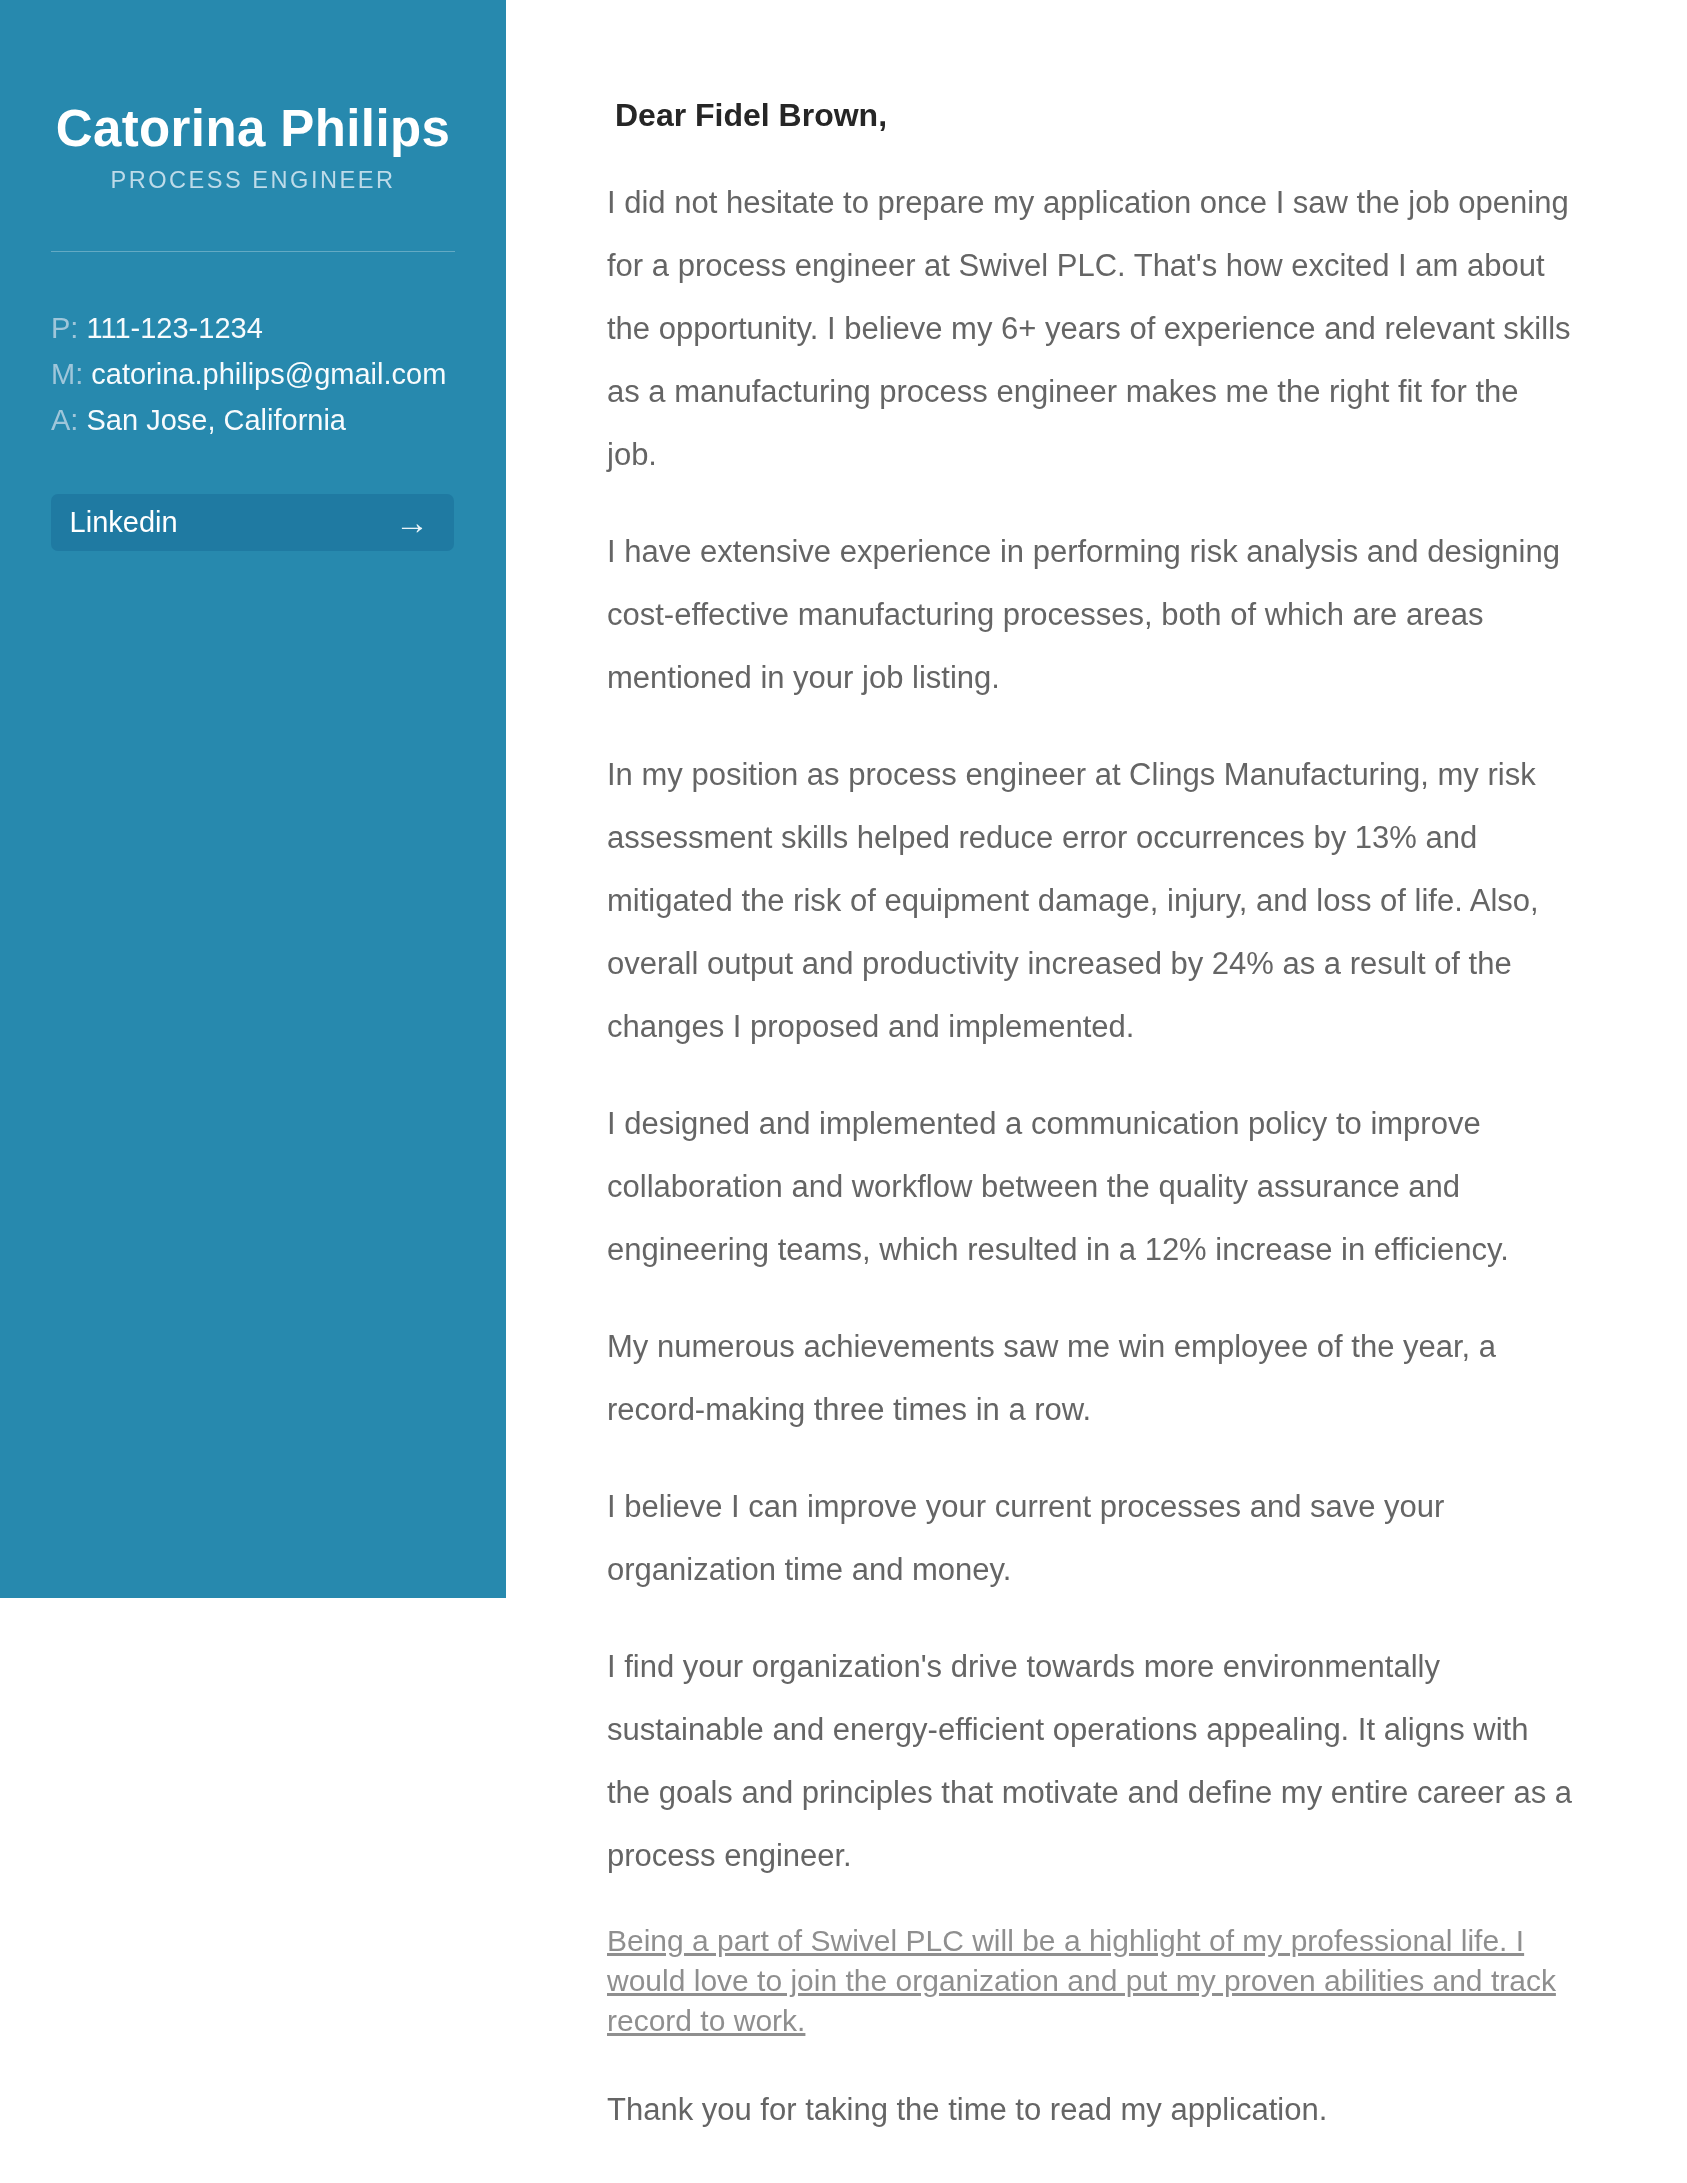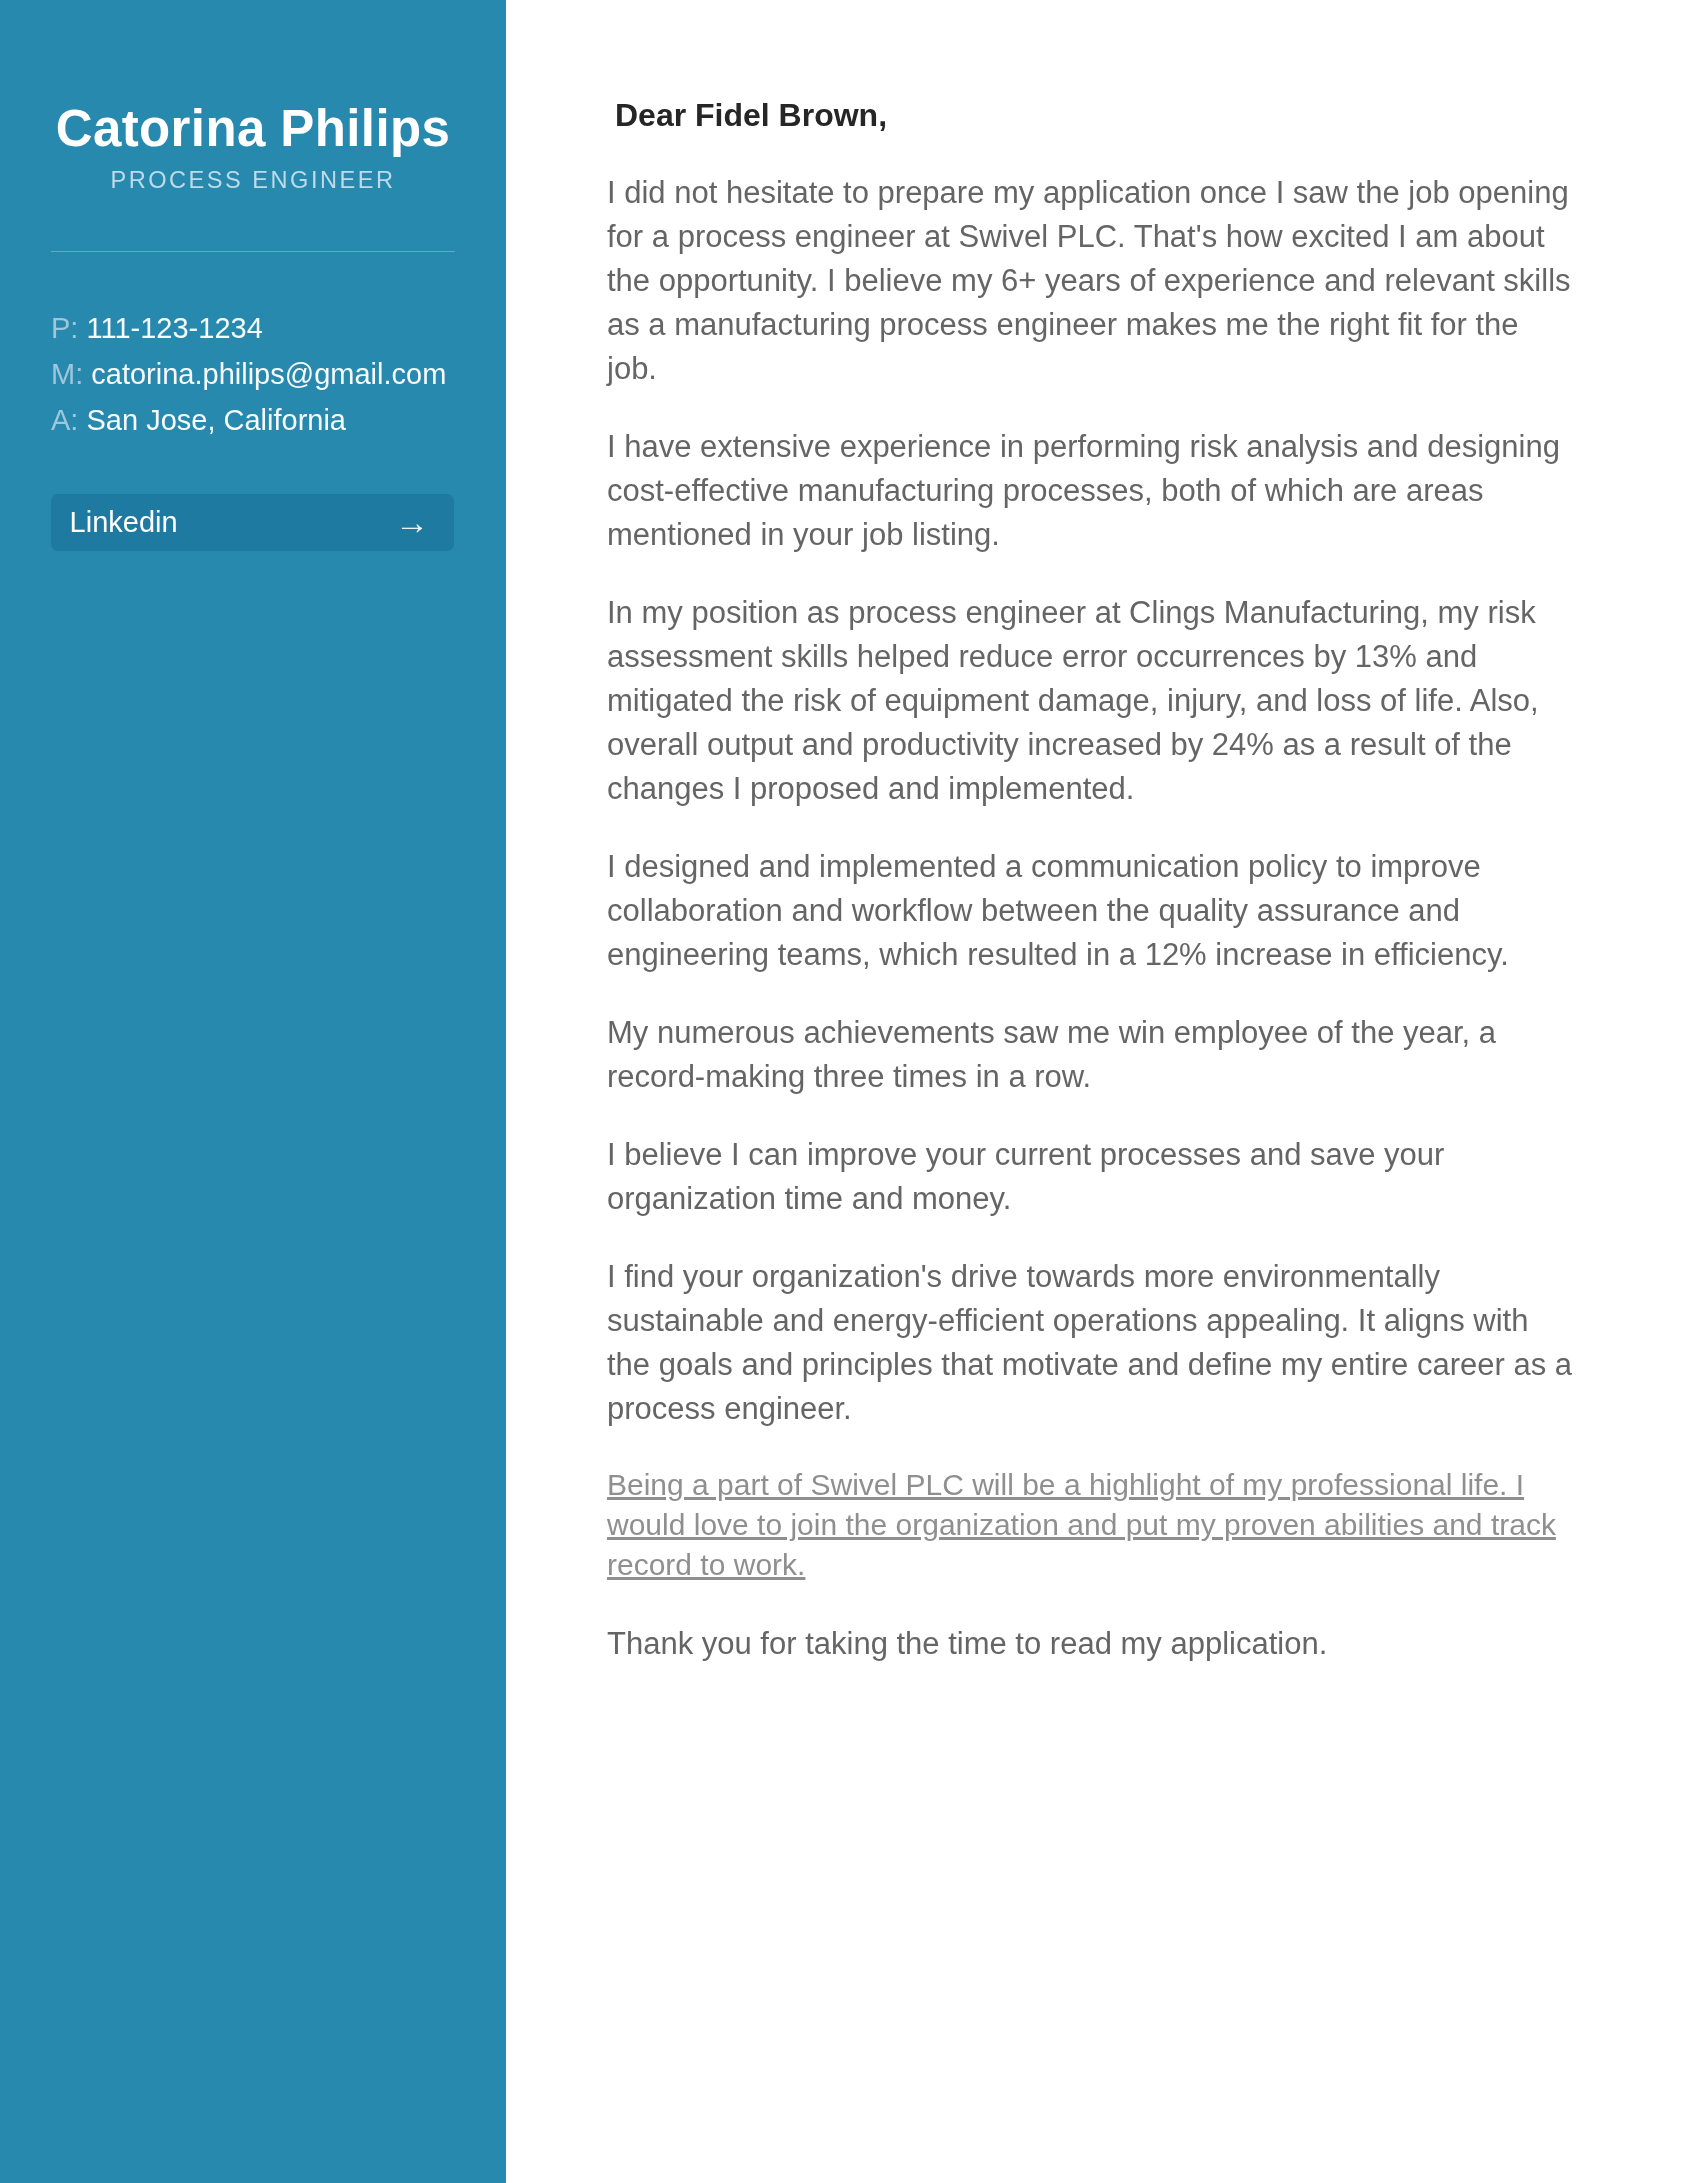--- a/index.html
+++ b/index.html
@@ -9,21 +9,21 @@
     height: 2183px;
     background: #ffffff;
     font-family: "Liberation Sans", sans-serif;
     overflow: hidden;
   }
 
   
   .sidebar {
     position: absolute;
     left: 0; top: 0;
-    width: 506px; height: 2183px;
+    width: 506px; height: 1598px;
     background: var(--sidebar-bg, #2789ae);
     box-sizing: border-box;
     padding-top: 98px;
   }
   .sidebar .name {
     font-size: 51px;
     line-height: 61px;
     font-weight: bold;
     color: var(--name-color, #ffffff);
     text-align: center;
@@ -84,21 +84,21 @@
   }
   .salutation {
     font-size: 32px;
     line-height: 44px;
     font-weight: bold;
     color: var(--salutation-color, #262626);
     margin: 0 0 34px 8px;
   }
   .content p.body-par {
     font-size: 31px;
-    line-height: 44px;
+    line-height: 63px;
     color: var(--body-text-color, #656565);
     margin: 0 8px 34px 0;
   }
   .content p.light-par {
     font-size: 30px;
     line-height: 40px;
     color: var(--light-text-color, #8f8f8f);
     margin: 0 0 37px 0;
     text-decoration: underline;
   }

